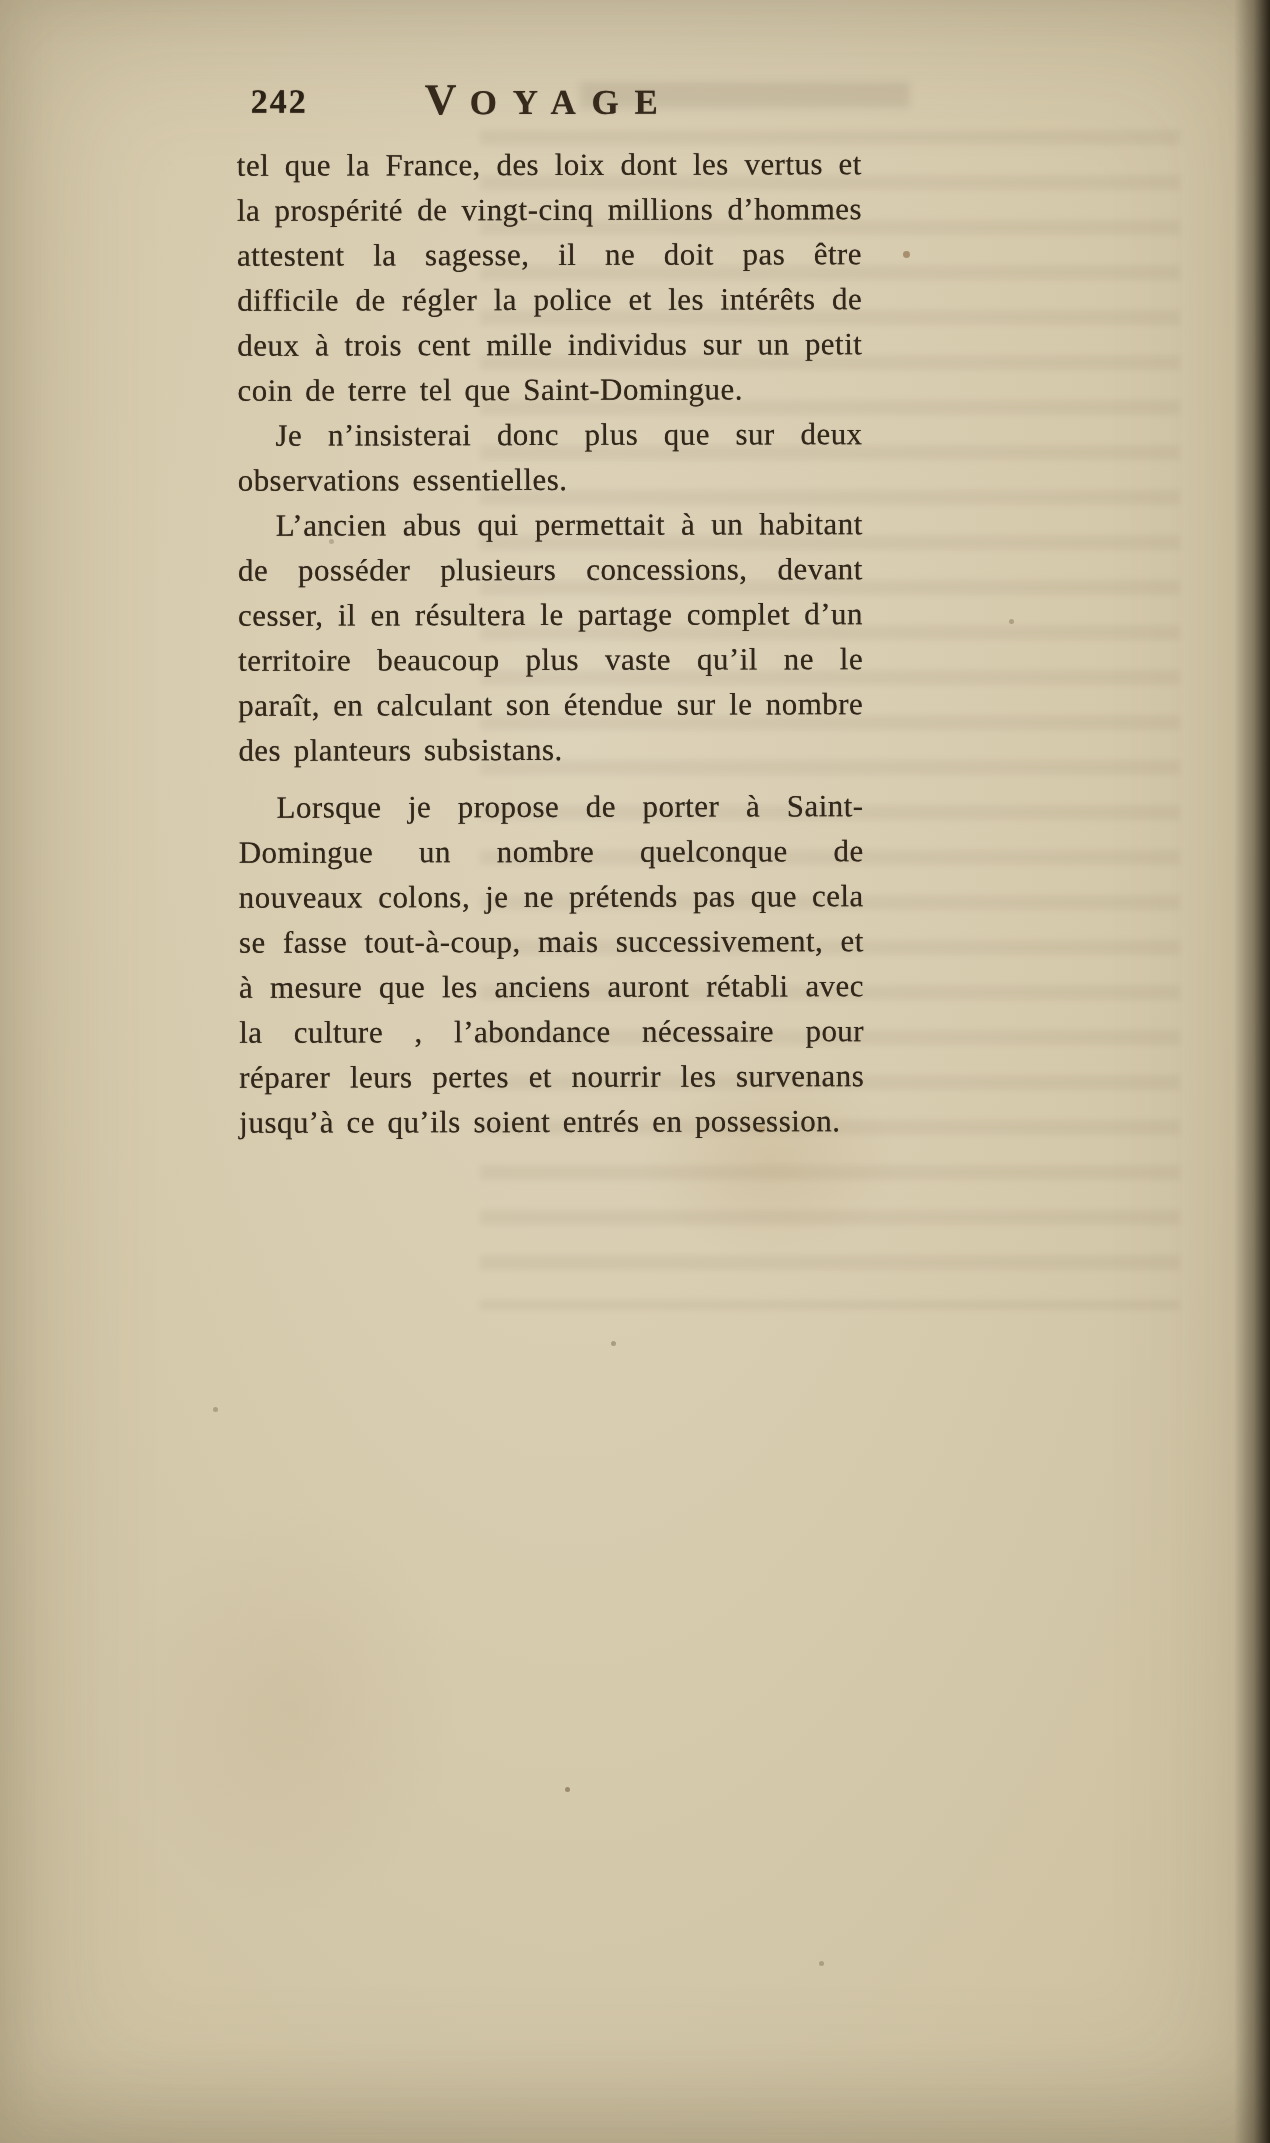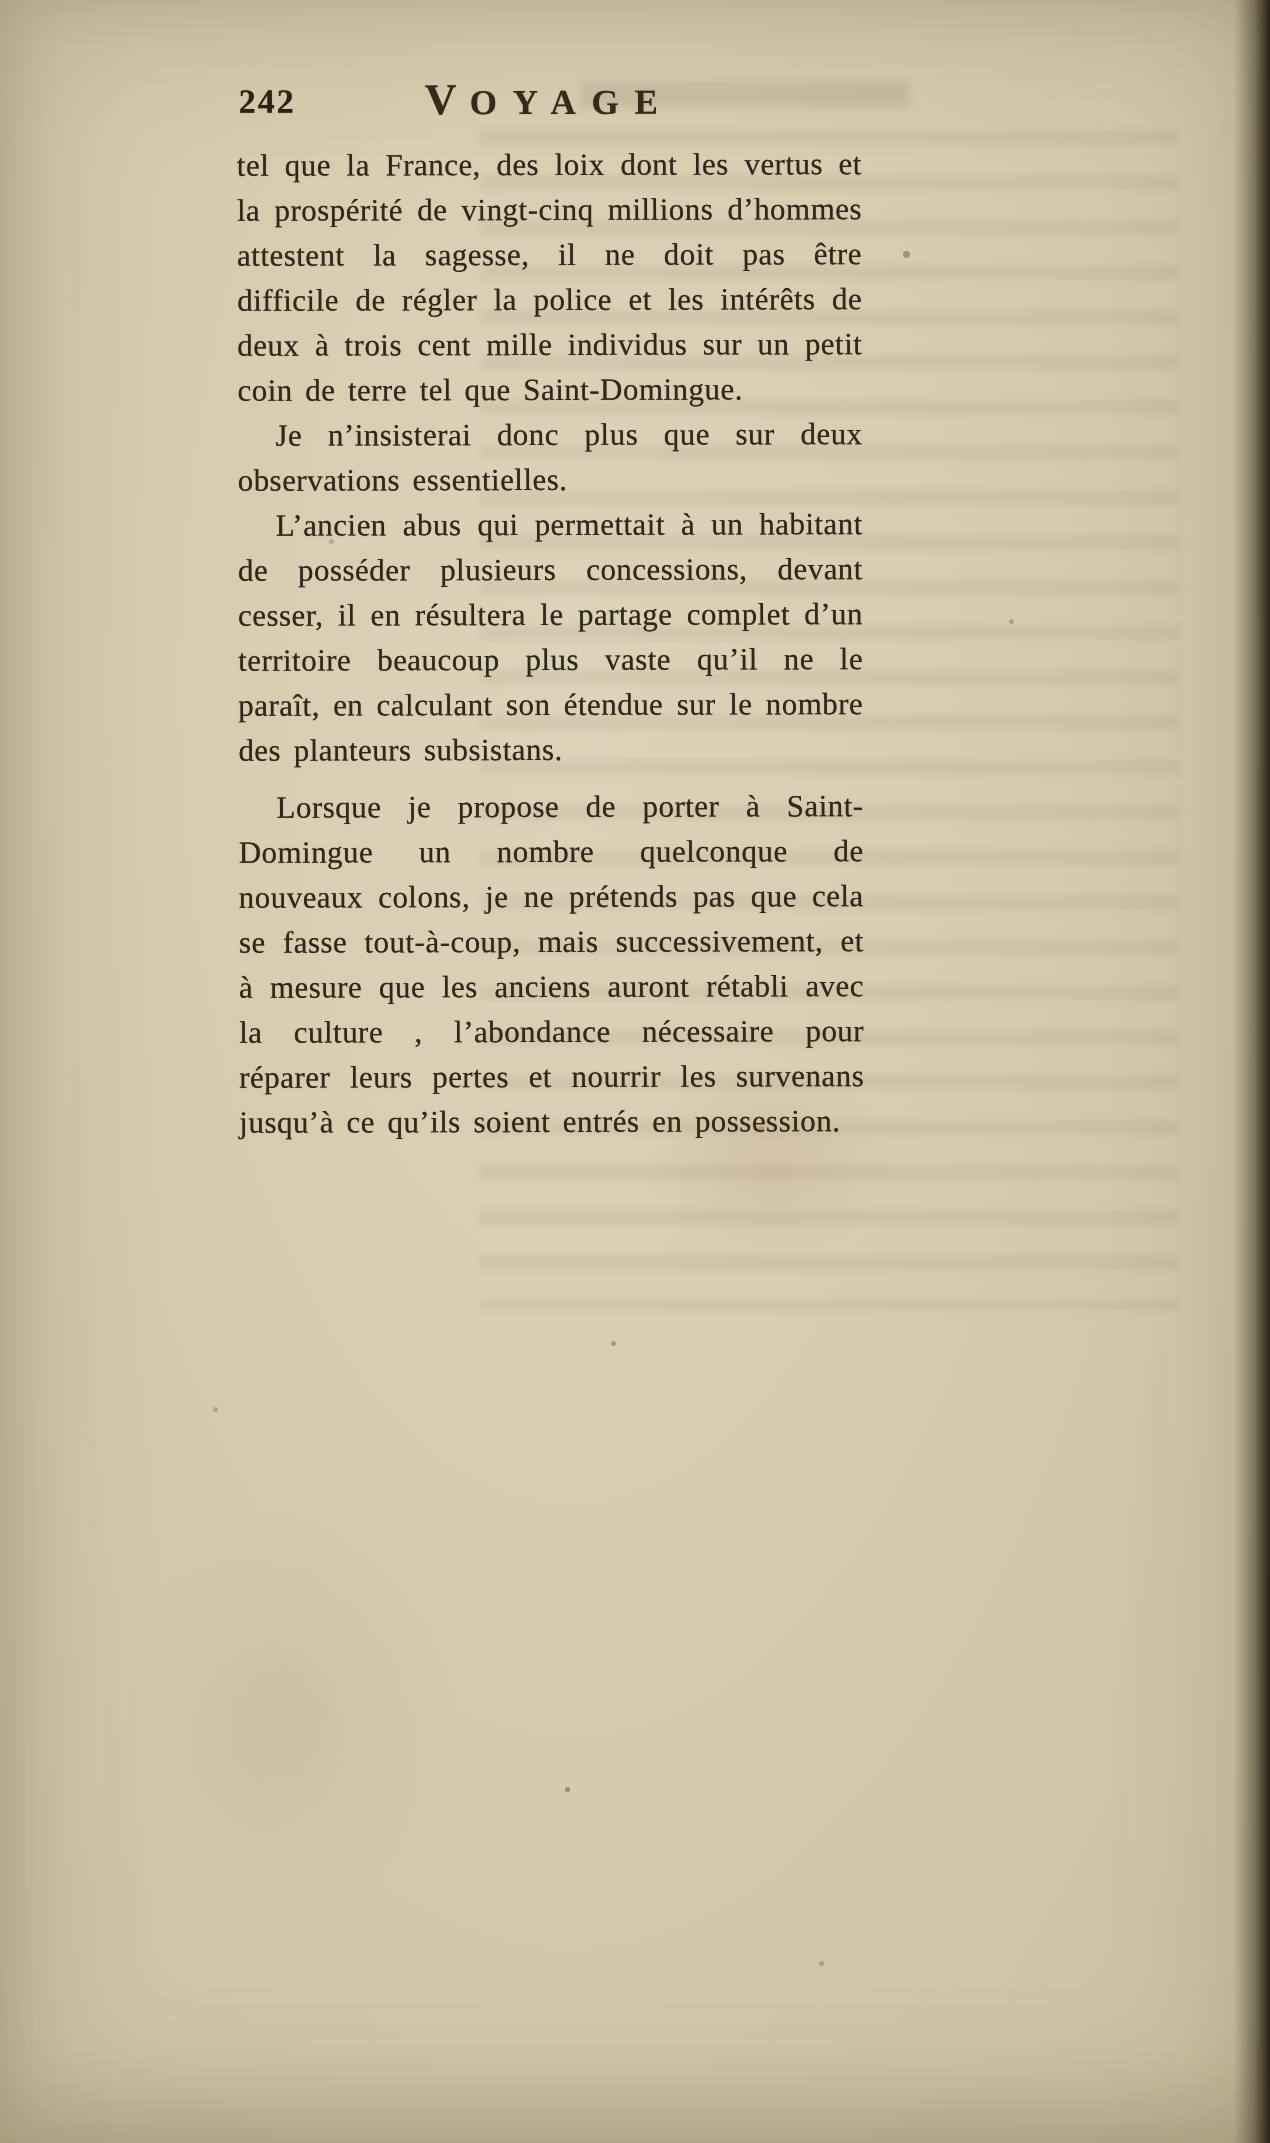--- a/index.html
+++ b/index.html
@@ -90,21 +90,21 @@
     position: absolute;
     left: 238px; top: 74px;
     width: 625px;
     transform: rotate(-0.15deg);
   }
   header.running-head {
     position: relative;
     height: 52px;
   }
   .page-number {
-    position: absolute; left: 2px; top: 8px;
+    position: absolute; left: 14px; top: 8px;
     font-size: 34px;
     letter-spacing: 2px;
     font-weight: bold;
     color: #2c2215;
     text-shadow: 0 0 1px rgba(44,34,21,0.6);
   }
   .header-title {
     display: block;
     text-align: center;
     font-size: 35px;

